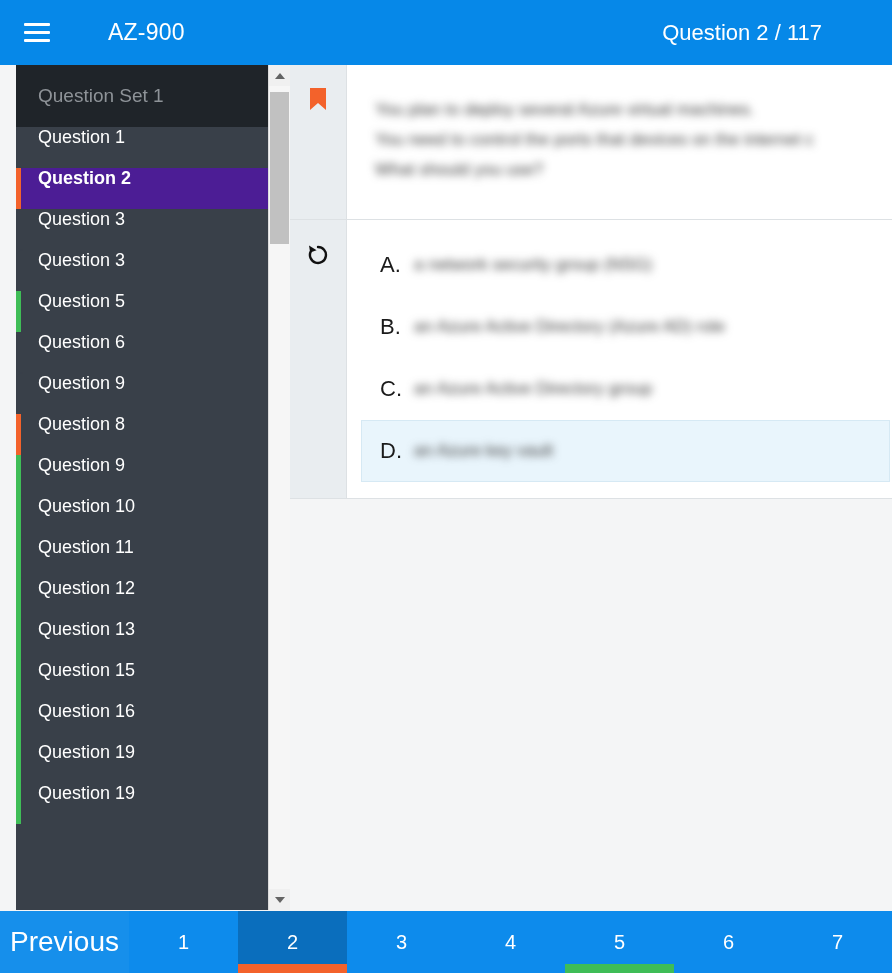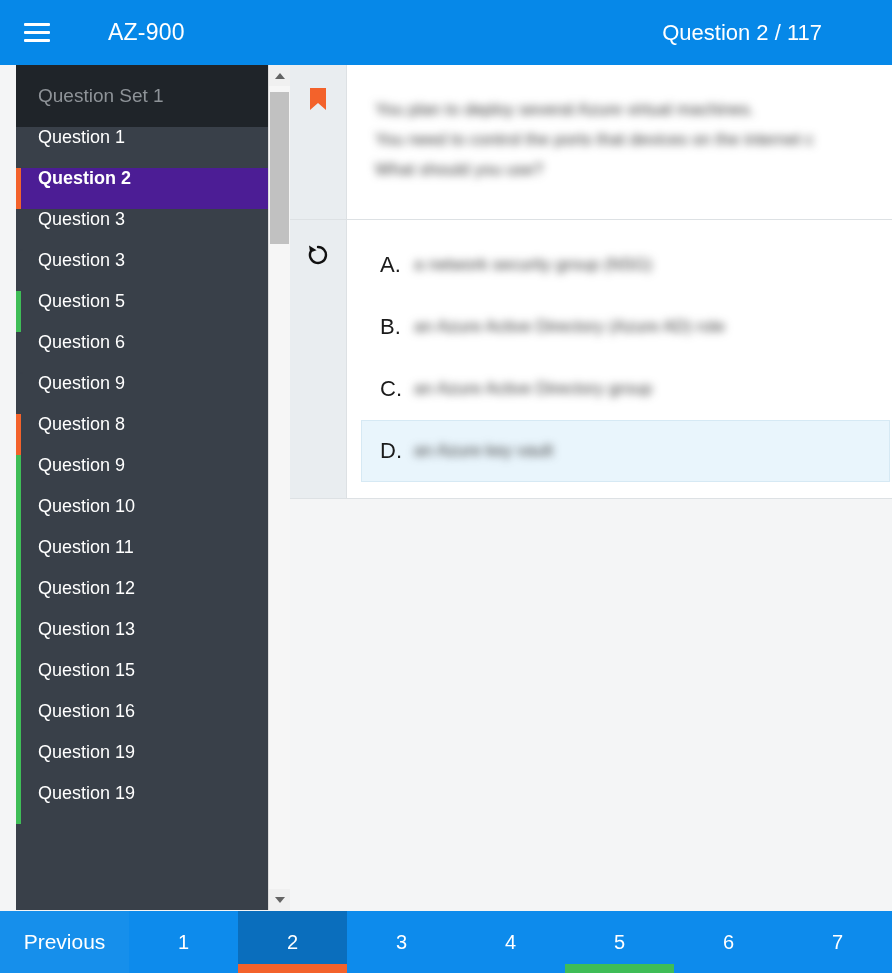--- a/index.html
+++ b/index.html
@@ -238,21 +238,21 @@
     align-items: center;
     justify-content: center;
     color: #ffffff;
     font-size: 20px;
     cursor: pointer;
     background: #0d8bec;
   }
   #prev-btn {
     width: 130px;
     background: #168feb;
-    font-size: 21px;
+    font-size: 28px;
   }
   .page-num { width: 109px; }
   .page-num.active { background: #0a6ebd; }
   .page-underline {
     position: absolute;
     left: 0; bottom: 0;
     width: 100%;
     height: 9px;
   }
 </style>

